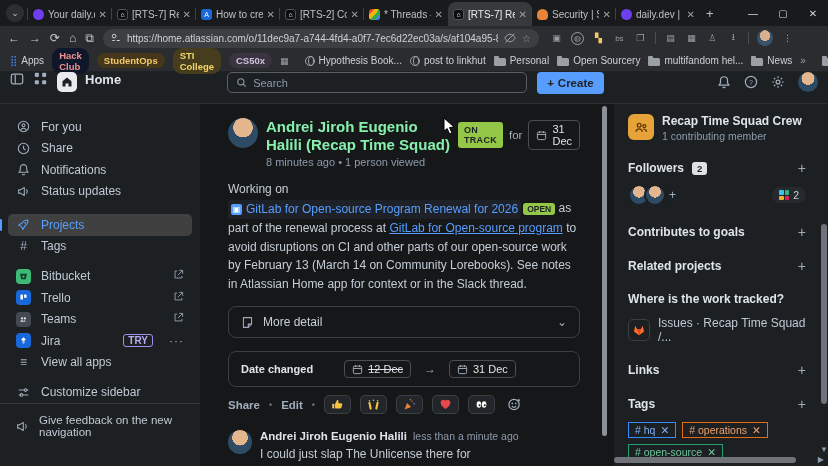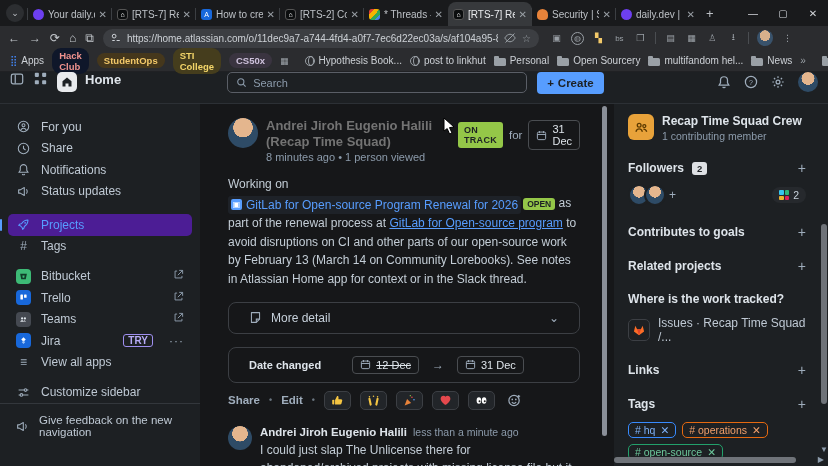--- a/index.html
+++ b/index.html
@@ -66,50 +66,50 @@
     font-size:11.5px; display:flex; align-items:center; gap:4px; padding:0 10px; font-family:inherit; }
   .hdr-right { margin-left:auto; display:flex; align-items:center; gap:13px; }
   .avatar { border-radius:50%; background:radial-gradient(circle at 50% 32%, #e4b68e 0 38%, #2e4b66 39%); flex:none; }
   .av20 { width:20px; height:20px; }
 
   
   .appbody { display:flex; height:362px; }
   .leftnav { width:200px; background:#1d2023; padding:12px 8px 0 8px; display:flex; flex-direction:column; font-size:12px; color:#bfc9d4; }
   .navitem { display:flex; align-items:center; gap:10px; height:26px; padding:0 8px; border-radius:5px; position:relative; }
   .navitem .nic { width:15px; display:flex; justify-content:center; color:#9fadbc; font-size:12px; }
-  .navitem.sel { background:#4c1d95; color:#579dff;margin-top:12px; }
+  .navitem.sel { background:#404040; color:#579dff;margin-top:12px; }
   .navitem.sel .nic { color:#579dff; }
   .navitem.sel::before { content:""; position:absolute; left:-8px; top:5px; bottom:5px; width:2px; background:#579dff; border-radius:2px; }
   .navgap { height:10px; }
   .applogo { width:15px; height:15px; border-radius:4px; flex:none; display:flex; align-items:center; justify-content:center; }
   .extlink { margin-left:auto; color:#8c9bab; }
   .trybadge { margin-left:auto; border:1px solid #9f8fef; color:#b8acf6; font-size:10px; font-weight:bold; border-radius:3px; padding:0 4px; }
   .dots3 { color:#9fadbc; margin-left:6px; letter-spacing:1px; }
   .navfooter { margin-top:auto; border-top:1px solid #33373c; margin-left:-8px; margin-right:-8px; padding:10px 16px 28px 16px;
     display:flex; align-items:center; gap:10px; font-size:11.5px; }
 
   
   .main { width:414px; background:#161719; position:relative; padding:14px 34px 0 28px; font-size:12px; }
   .mainsb { position:absolute; top:2px; right:7px; width:5px; height:330px; background:#8a8f98; border-radius:3px; }
   .uhead { display:flex; align-items:flex-start; gap:8px; }
   .av30 { width:30px; height:30px; }
-  .uname { font-size:13px; font-weight:bold; color:#737373; line-height:1.2; }
+  .uname { font-size:15px; font-weight:bold; color:#86efac; line-height:1.2; }
   .umeta { font-size:11px; color:#8c9bab; margin-top:2px; }
   .uright { margin-left:auto; display:flex; align-items:center; gap:6px; padding-top:2px; }
   .ontrack { background:#94c748; color:#1d2125; font-size:9px; font-weight:bold; padding:3px 6px; border-radius:3px; letter-spacing:.3px; }
   .forlbl { color:#9fadbc; font-size:11.5px; }
   .datechip { display:flex; align-items:center; gap:5px; border:1px solid #4a4d51; border-radius:4px; padding:2px 7px;
     font-size:11px; color:#dee4ea; }
   .calic { color:#9fadbc; display:flex; }
   .para { margin-top:12px; line-height:1.55; color:#c3cdd6; }
   .linkchip { display:inline-flex; align-items:center; gap:4px; color:#579dff; background:#1e2228; border-radius:3px; padding:0 3px; }
   .chipic { width:11px; height:11px; background:#579dff; border-radius:2px; display:inline-flex; align-items:center; justify-content:center; color:#fff; font-size:8px; }
   .openbadge { background:#94c748; color:#1d2125; font-size:8.5px; font-weight:bold; border-radius:3px; padding:1px 4px; margin-left:2px; }
   .alink { color:#579dff; text-decoration:underline; }
-  .card { border:1px solid #3c3f44; border-radius:8px; padding:8px 20px; margin-top:13px; display:flex; align-items:center; gap:9px; }
+  .card { border:1px solid #3c3f44; border-radius:8px; padding:8px 12px; margin-top:13px; display:flex; align-items:center; gap:9px; }
   .card .cchev { margin-left:auto; color:#9fadbc; }
   .dclabel { font-weight:bold; font-size:11px; color:#dee4ea; margin-right:22px; }
   .strike { text-decoration:line-through; }
   .arrow { color:#9fadbc; margin:0 4px; }
   .sharerow { display:flex; align-items:center; gap:9px; margin-top:8px; color:#9fadbc; font-size:11.5px;font-weight:bold; }
   .rx { width:27px; height:19px; background:#222529; border:1px solid #3c3f44; border-radius:5px; display:flex; align-items:center; justify-content:center; }
   .dot { color:#6b7680; font-size:9px; }
   .comment { display:flex; gap:8px; margin-top:16px; }
   .av24 { width:24px; height:24px; }
   .cmeta { font-size:11.5px; color:#dee4ea; font-weight:bold; }
@@ -128,21 +128,21 @@
   .folrow { display:flex; align-items:center; margin-top:8px; }
   .av22 { width:22px; height:22px; border:2px solid #1d2023; }
   .av22 + .av22 { margin-left:-6px; }
   .addfol { color:#9fadbc; font-size:12px; margin-left:3px; }
   .slackchip { margin-left:auto; background:#26292d; border-radius:9px; padding:2px 7px; display:flex; align-items:center; gap:4px; color:#c7d1db; font-size:10.5px; }
   .slackic { width:10px; height:10px; display:grid; grid-template-columns:1fr 1fr; gap:1px; }
   .slackic i { border-radius:1px; }
   .trackrow { display:flex; align-items:center; gap:8px; margin-top:10px; color:#bfc9d4; }
   .glic { width:22px; height:22px; border:1px solid #3c3f44; border-radius:5px; display:flex; align-items:center; justify-content:center; flex:none; }
   .tagwrap { display:flex; flex-wrap:wrap; gap:6px; margin-top:10px; }
-  .tag { border:1px solid; border-radius:5px; padding:1px 6px; font-size:10.5px; display:flex; gap:5px; align-items:center; }
+  .tag { border:1px solid; border-radius:0; padding:1px 6px; font-size:10.5px; display:flex; gap:5px; align-items:center; }
   .tag.hq { border-color:#388bff; color:#7cb0f7; }
   .tag.op { border-color:#e56910; color:#f2a06b; }
   .tag.os { border-color:#22a06b; color:#6cc79b; }
   .rpvsb { position:absolute; right:1px; top:120px; width:6px; height:180px; background:#6f7379; border-radius:3px; }
   .rpvarrow { position:absolute; right:0; bottom:12px; color:#8c9bab; font-size:8px; }
   .rphsb { position:absolute; left:0; bottom:3px; height:6px; width:182px; background:#6f7379; border-radius:3px; }
   .rpharrow { position:absolute; right:4px; bottom:2px; color:#8c9bab; font-size:8px; }
 
   .cursor { position:absolute; left:443px; top:117px; z-index:50; }
 </style>

